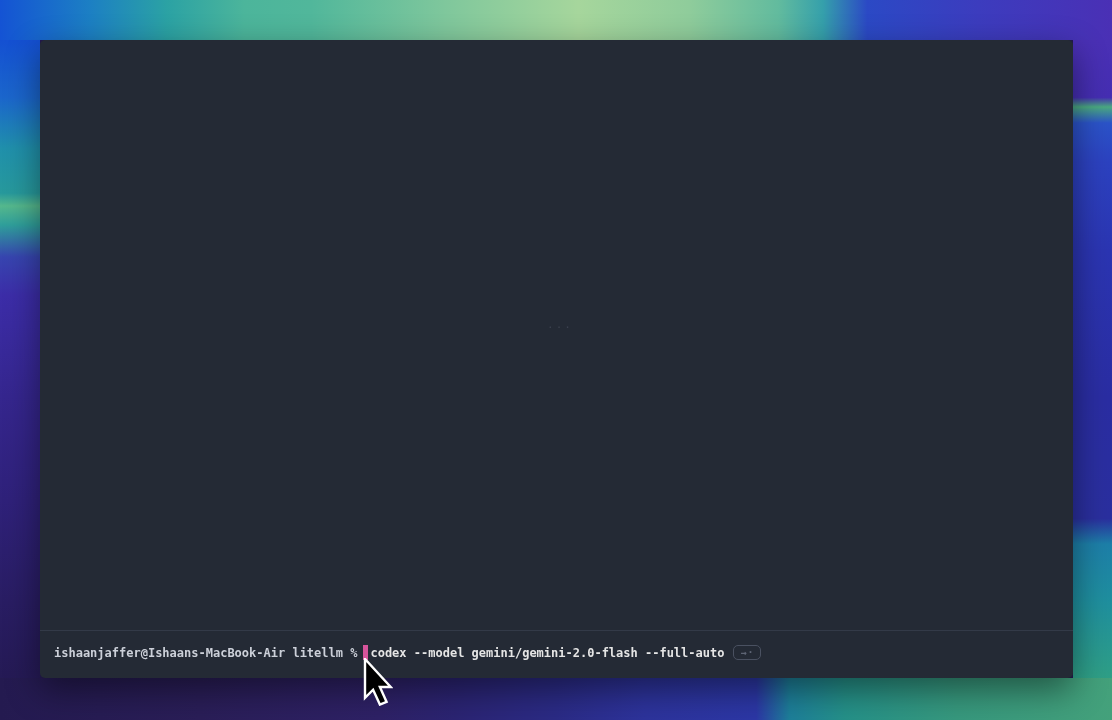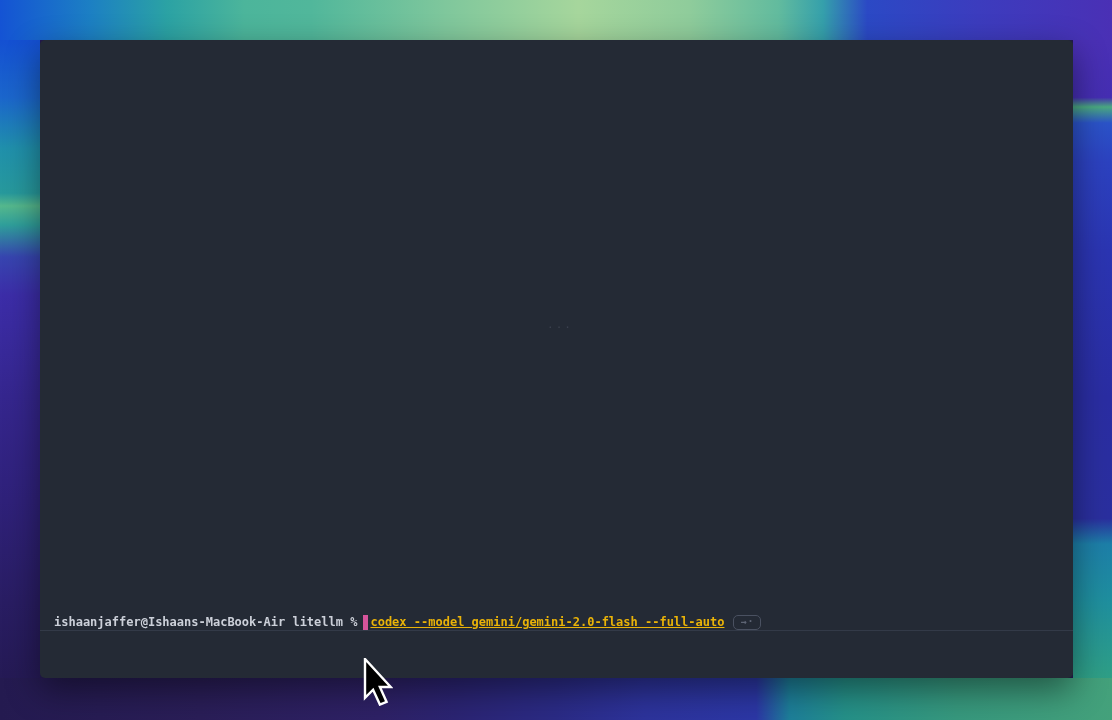--- a/index.html
+++ b/index.html
@@ -60,36 +60,36 @@
     user-select: none;
   }
   .divider {
     position: absolute;
     left: 0; right: 0; top: 590px;
     height: 1px;
     background: #333a48;
   }
   .prompt-row {
     position: absolute;
-    left: 14px; right: 10px; top: 574px;
+    left: 14px; right: 10px; top: 605px;
     display: flex;
-    align-items: center;
+    align-items: flex-start;
     font-size: 12px;
     font-weight: bold;
     line-height: 16px;
     white-space: pre;
   }
   .prompt-context { color: #ccd0d9; }
   .term-cursor {
     display: inline-block;
     width: 5px; height: 15px;
     margin-left: 6px; margin-right: 2px;
     background: #d6549b;
   }
-  .suggestion { color: #eab308; font-weight: bold; text-decoration: underline; }
+  .suggestion { color: #e5e5e5; font-weight: bold; }
   .accept-pill {
     display: inline-flex;
     align-items: center;
     justify-content: center;
     margin-left: 9px;
     min-width: 28px; height: 15px;
     padding: 0 5px;
     border: 1px solid #4a5161;
     border-radius: 5px;
     color: #5e6575;

